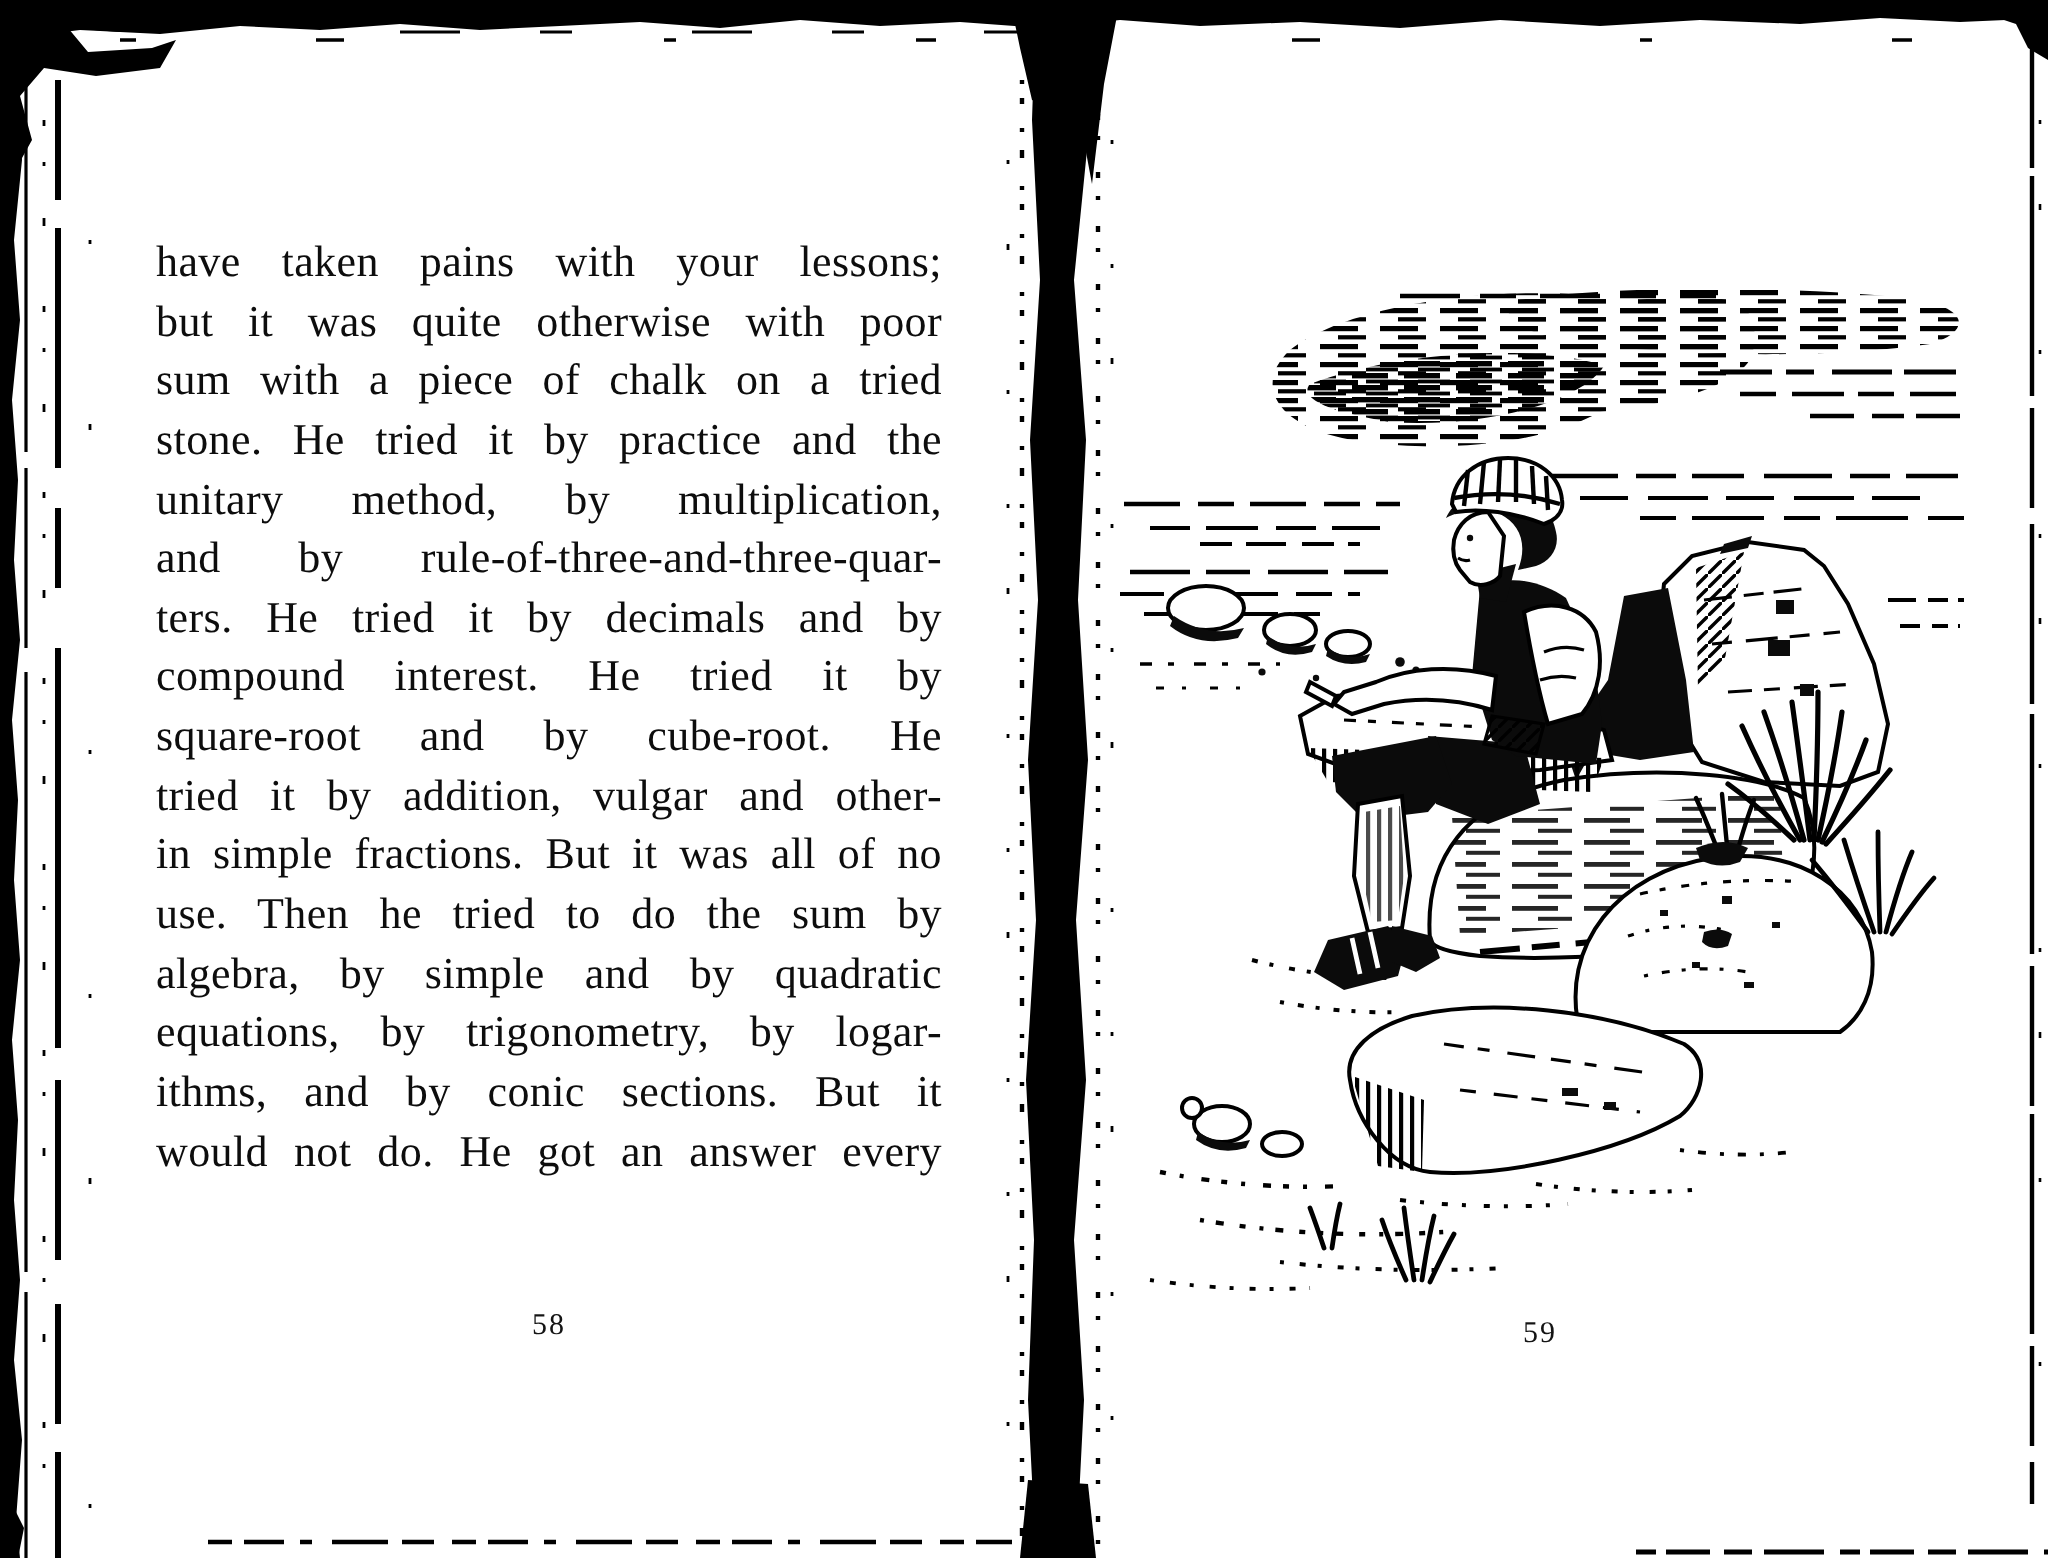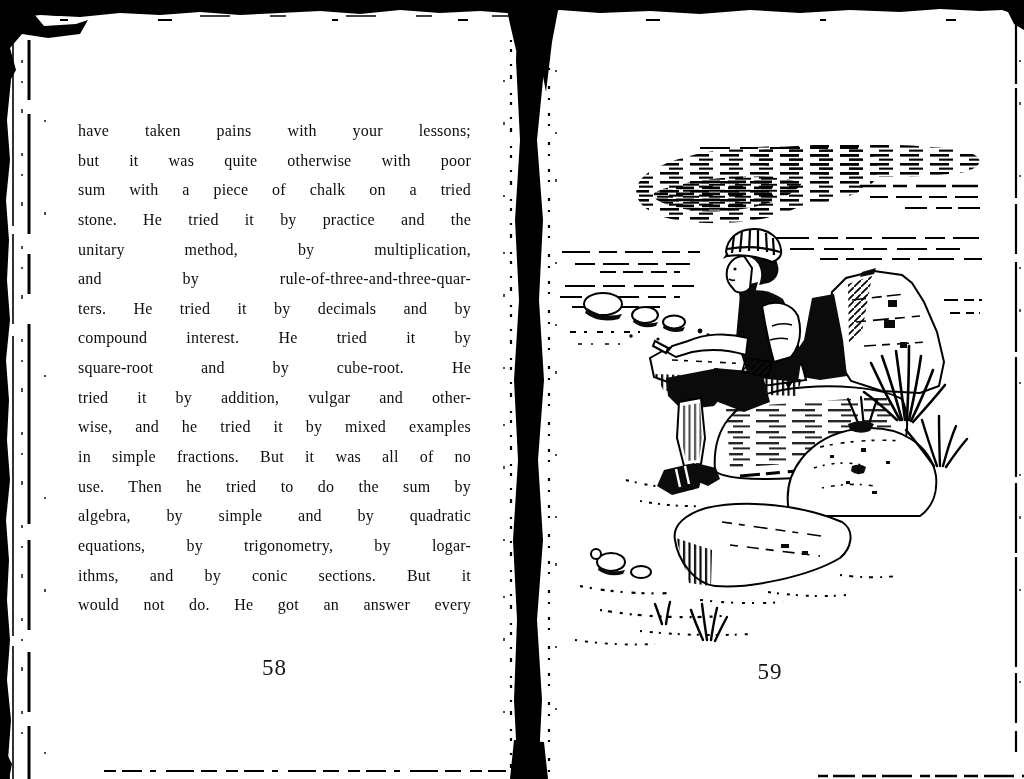--- a/index.html
+++ b/index.html
@@ -7,29 +7,29 @@
     width:1024px;height:779px;overflow:hidden;background:#ffffff;
     font-family:"Liberation Serif", serif; position:relative;
   }
   .spread{position:absolute;inset:0;background:#fff;}
   svg{display:block;}
   .frame-svg{position:absolute;left:0;top:0;width:1024px;height:779px;pointer-events:none;}
   .illu-svg{position:absolute;left:558px;top:128px;width:427px;height:527px;}
   
   .textblock{
     position:absolute;left:78px;top:116px;width:393px;
-    color:#0d0d0d;font-size:16px;letter-spacing:0.2px;
+    color:#0d0d0d;font-size:22px;letter-spacing:0.2px;
   }
   .tline{
     height:29.65px;line-height:29.65px;
     text-align:justify;text-align-last:justify;text-justify:inter-word;
     white-space:normal;overflow:visible;
   }
   .pagenum{
-    position:absolute;color:#141414;font-size:23px;letter-spacing:1px;
+    position:absolute;color:#141414;font-size:15px;letter-spacing:1px;
     text-align:center;
   }
   .pagenum.left{left:78px;width:393px;top:655px;}
   .pagenum.right{left:690px;width:160px;top:659px;}
   .ln{fill:#ffffff;stroke:#000;stroke-width:2;}
   .lnthin{fill:none;stroke:#000;stroke-width:1.6;}
   .blk{fill:#0b0b0b;stroke:none;}
 </style>
 </head>
 <body>
@@ -41,21 +41,20 @@
       <div class="tline">have taken pains with your lessons;</div>
       <div class="tline">but it was quite otherwise with poor</div>
       <div class="tline">sum with a piece of chalk on a tried</div>
       <div class="tline">stone. He tried it by practice and the</div>
       <div class="tline">unitary method, by multiplication,</div>
       <div class="tline">and by rule-of-three-and-three-quar-</div>
       <div class="tline">ters. He tried it by decimals and by</div>
       <div class="tline">compound interest. He tried it by</div>
       <div class="tline">square-root and by cube-root. He</div>
       <div class="tline">tried it by addition, vulgar and other-</div>
-      <div class="tline">wise, and he tried it by mixed examples</div>
       <div class="tline">in simple fractions. But it was all of no</div>
       <div class="tline">use. Then he tried to do the sum by</div>
       <div class="tline">algebra, by simple and by quadratic</div>
       <div class="tline">equations, by trigonometry, by logar-</div>
       <div class="tline">ithms, and by conic sections. But it</div>
       <div class="tline">would not do. He got an answer every</div>
     </div>
     <div class="pagenum left">58</div>
   </div>
 

